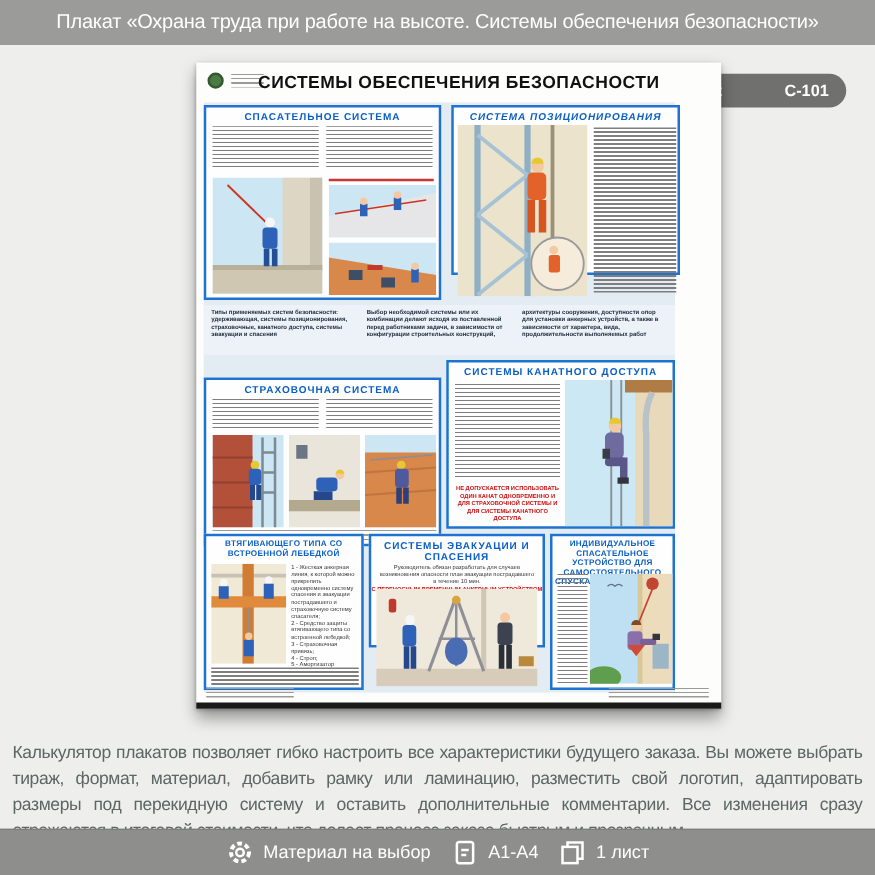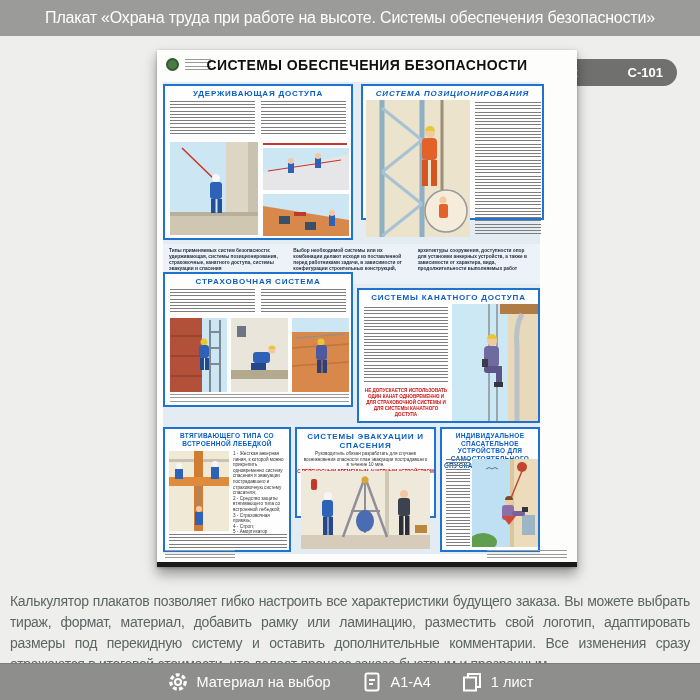--- a/index.html
+++ b/index.html
@@ -55,21 +55,21 @@
   
   .descr{
     position:absolute;left:10px;right:10px;top:577px;
     font-size:14px;line-height:21px;letter-spacing:-0.3px;
     color:var(--text-gray,#5c6665);text-align:justify;
   }
   
   .footbar{
     position:absolute;left:0;bottom:0;width:700px;height:37px;
     background:var(--footer-bg,#8e8e8d);border-top:1px solid #7d7d7c;
-    display:flex;align-items:center;justify-content:center;gap:30px;
+    display:flex;align-items:center;justify-content:center;gap:16px;
     color:#fff;font-size:14.5px;box-sizing:border-box;
   }
   .feat{display:flex;align-items:center;gap:8px;}
   .feat svg{display:block;}
 </style>
 </head>
 <body>
 
 <div class="topbar">
   <span>Плакат «Охрана труда при работе на высоте. Системы обеспечения безопасности»</span>
@@ -84,21 +84,21 @@
 
   <div class="poster-head">
     <div class="plogo"></div>
     <div class="plogo-lines sim light"></div>
     <div class="ptitle">СИСТЕМЫ ОБЕСПЕЧЕНИЯ БЕЗОПАСНОСТИ</div>
   </div>
 
   <div class="pcontent-bg"></div>
 
   <div class="pbox" style="left:6px;top:34px;width:190px;height:156px;">
-    <div class="phead">УДЕРЖИВАЮЩАЯ ДОСТУПА</div>
+    <div class="phead">СПАСАТЕЛЬНОЕ СИСТЕМА</div>
     <div class="cols2">
       <div class="sim"></div>
       <div class="sim"></div>
     </div>
     <svg style="position:absolute;left:5px;top:56px;" width="88" height="93" viewBox="0 0 88 93">
       <rect width="88" height="93" fill="#cde6f3"></rect>
       <rect x="56" y="0" width="22" height="75" fill="#ddd6c4"></rect>
       <rect x="78" y="0" width="10" height="75" fill="#c9c2ae"></rect>
       <rect x="0" y="73" width="88" height="20" fill="#cfc7b2"></rect>
       <rect x="0" y="70" width="88" height="4" fill="#b8b09a"></rect>
@@ -151,21 +151,21 @@
     </svg>
     <div class="sim" style="position:absolute;left:112px;top:16px;width:66px;height:132px;"></div>
   </div>
 
   <div class="pbox band" style="left:6px;top:194px;width:377px;height:40px;">
     <div class="bcol">Типы применяемых систем безопасности: удерживающая, системы позиционирования, страховочные, канатного доступа, системы эвакуации и спасения</div>
     <div class="bcol">Выбор необходимой системы или их комбинации делают исходя из поставленной перед работниками задачи, в зависимости от конфигурации строительных конструкций,</div>
     <div class="bcol">архитектуры сооружения, доступности опор для установки анкерных устройств, а также в зависимости от характера, вида, продолжительности выполняемых работ</div>
   </div>
 
-  <div class="pbox" style="left:6px;top:222px;width:190px;height:135px;">
+  <div class="pbox" style="left:6px;top:252px;width:190px;height:135px;">
     <div class="phead">СТРАХОВОЧНАЯ СИСТЕМА</div>
     <div class="cols2">
       <div class="sim" style="height:24px;"></div>
       <div class="sim" style="height:24px;"></div>
     </div>
     <svg style="position:absolute;left:5px;top:44px;" width="57" height="74" viewBox="0 0 57 74">
       <rect width="57" height="74" fill="#cde6f3"></rect>
       <rect x="0" y="0" width="32" height="74" fill="#b2503a"></rect>
       <line x1="0" y1="18" x2="32" y2="18" stroke="#93402e" stroke-width="1.5"></line>
       <line x1="0" y1="38" x2="32" y2="38" stroke="#93402e" stroke-width="1.5"></line>

